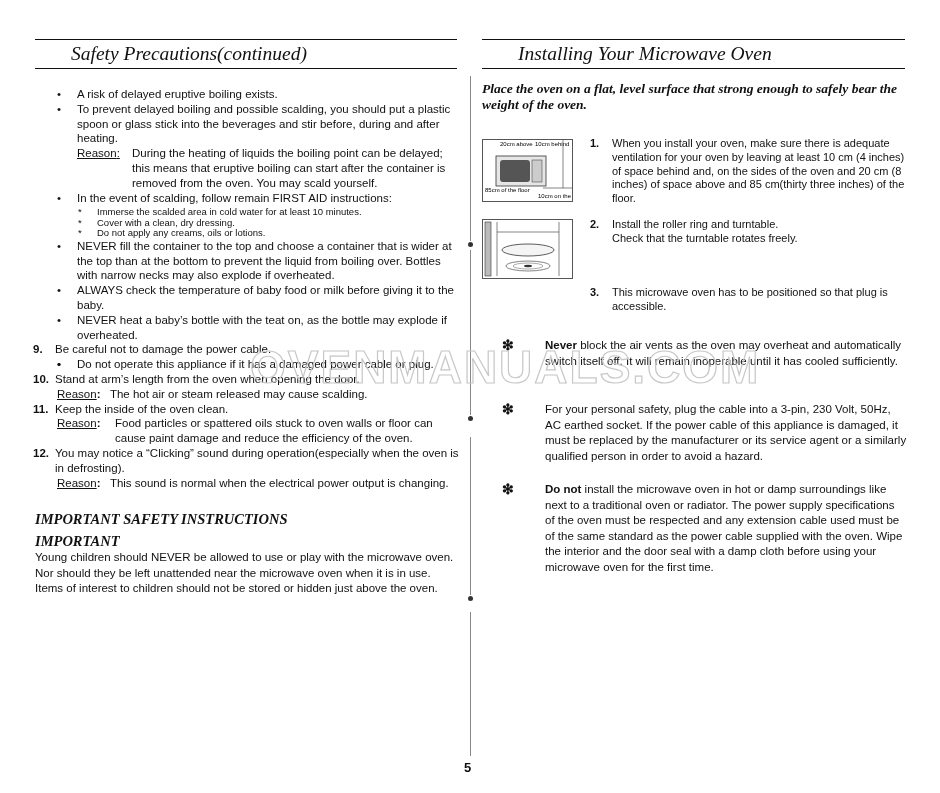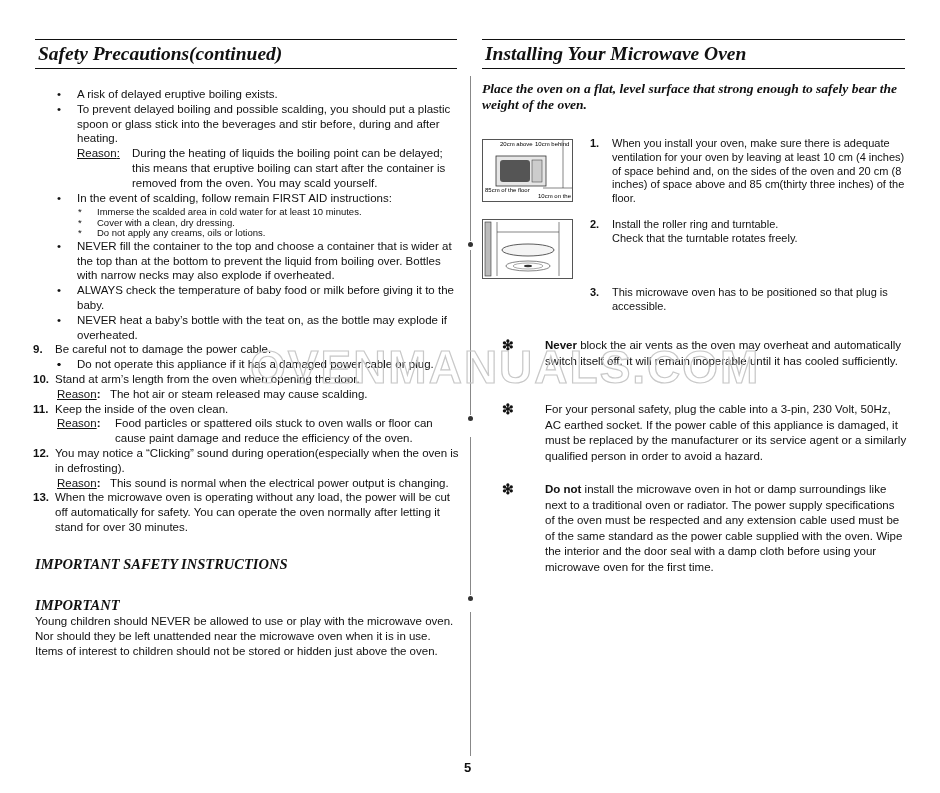--- a/index.html
+++ b/index.html
@@ -2,21 +2,21 @@
 <html><head>
 <meta charset="utf-8">
 <style>
   * { box-sizing: border-box; margin: 0; padding: 0; }
   html, body { width: 940px; height: 793px; background: #ffffff; overflow: hidden; }
   body { position: relative; font-family: "Liberation Sans", sans-serif; color: #111; font-size: 11.5px; line-height: 14.8px; }
 
   .hdr { position: absolute; top: 39px; height: 30px; border-top: 1.3px solid #111; border-bottom: 1.3px solid #111; }
   .hdr-left { left: 35px; width: 422px; }
   .hdr-right { left: 482px; width: 423px; }
-  .hdr h1 { font-family: "Liberation Serif", serif; font-style: italic; font-weight: bold; font-size: 19.5px; line-height: 28px; padding-left: 3px; }
+  .hdr h1 { font-family: "Liberation Serif", serif; font-style: italic; font-weight: normal; font-size: 19.5px; line-height: 28px; padding-left: 3px; margin-left: 33px; }
 
   .gb { position: absolute; left: 910px; top: 85px; width: 30px; height: 31px; background: #111; color: #fff; font-weight: bold; font-size: 11px; line-height: 31px; text-align: center; margin-left: 44px; }
 
   .divider { position: absolute; left: 470px; width: 1px; background: #888; }
   .dot { position: absolute; left: 468px; width: 5px; height: 5px; border-radius: 50%; background: #333; }
 
   .page-num { position: absolute; left: 464px; top: 761px; font-weight: bold; font-size: 13px; }
 
   
   .left { position: absolute; left: 35px; top: 87px; width: 425px; }
@@ -91,26 +91,25 @@
   <div class="r2"><span class="rl">Reason</span><span class="rc">:</span>&nbsp;&nbsp; <span>The hot air or steam released may cause scalding.</span></div>
 
   <div class="n" style="margin-left:-2px;"><span class="num">11.</span><span>Keep the inside of the oven clean.</span></div>
   <div class="r2" style="padding-left:22px;">
       <div style="position:relative;padding-left:58px;"><span style="position:absolute;left:0;top:0;"><span class="rl">Reason</span><span class="rc">:</span></span><span>Food particles or spattered oils stuck to oven walls or floor can cause paint damage and reduce the efficiency of the oven.</span></div>
     </div>
 
   <div class="n" style="margin-left:-2px;"><span class="num">12.</span><span>You may notice a “Clicking” sound during operation(especially when the oven is in defrosting).</span></div>
   <div class="r2"><span class="rl">Reason</span><span class="rc">:</span>&nbsp;&nbsp; <span>This sound is normal when the electrical power output is changing.</span></div>
 
-  <div class="n" style="margin-left:-2px;"><span class="num">13.</span><span>When the microwave oven is operating without any load, the power will be cut off automatically for safety. You can operate the oven normally after letting it stand for over 30 minutes.</span></div>
 
   <div style="margin-top:21px;">
     <div class="sect-h">IMPORTANT SAFETY INSTRUCTIONS</div>
   </div>
-  <div style="margin-top:24px;">
+  <div style="margin-top:5px;">
     <div class="sect-h">IMPORTANT</div>
     <div class="para">Young children should NEVER be allowed to use or play with the microwave oven. Nor should they be left unattended near the microwave oven when it is in use. Items of interest to children should not be stored or hidden just above the oven.</div>
   </div>
 </div>
 
 <div class="intro">Place the oven on a flat, level surface that strong enough to safely bear the weight of the oven.</div>
 
 <div class="illus" style="left:482px;top:139px;width:91px;height:63px;">
   <svg width="89" height="61" viewBox="0 0 89 61">
     <rect x="13" y="16" width="50" height="30" fill="#e6e6e6" stroke="#333" stroke-width="0.8"></rect>

